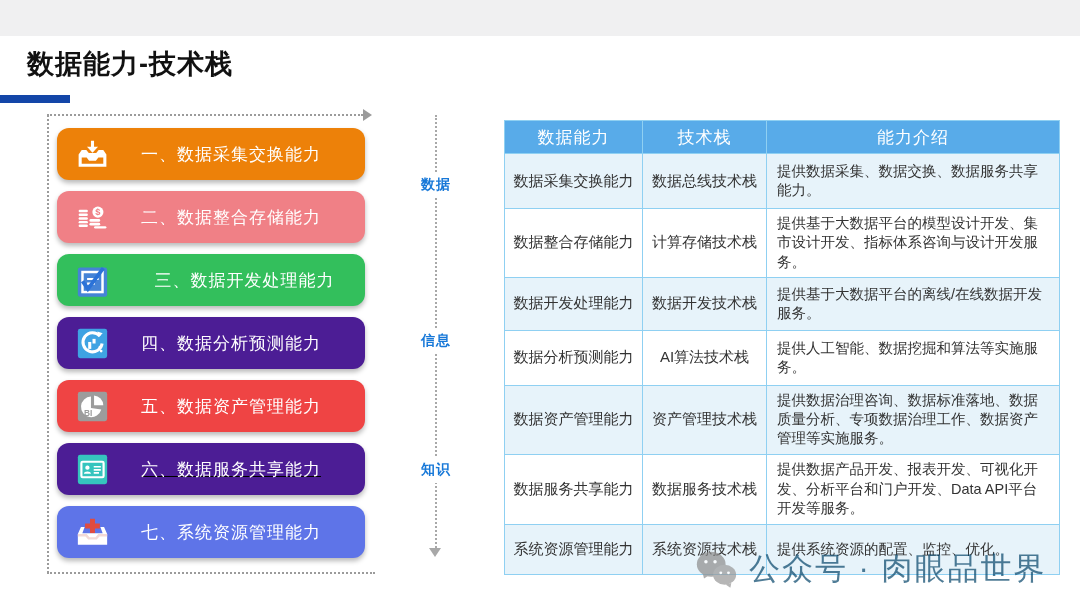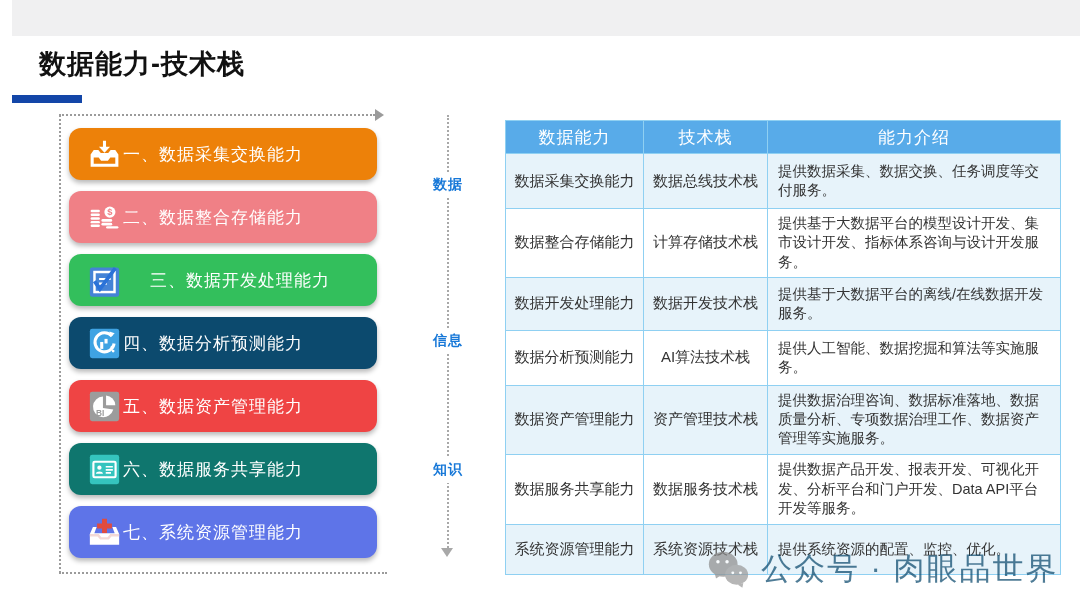--- a/index.html
+++ b/index.html
@@ -1,18 +1,18 @@
 <!DOCTYPE html>
 <html><head>
 <meta charset="utf-8">
 <style>
   * { margin:0; padding:0; box-sizing:border-box; }
   html,body { width:1080px; height:608px; }
   body { font-family:"Liberation Sans","DejaVu Sans",sans-serif; background:#ffffff; overflow:hidden; }
-  #stage { position:relative; width:1064px; height:608px; background:#ffffff;margin-left:12px; }
+  #stage { position:relative; width:1064px; height:608px; background:#ffffff; }
 
   
   .top-band { position:absolute; left:0; top:0; width:1080px; height:36px; background:#F0F0F1; }
 
   
   .page-title { position:absolute; left:27px; top:46px; font-size:27px; font-weight:bold; color:#111; letter-spacing:1px; }
   .title-bar { position:absolute; left:0; top:95px; width:70px; height:8px; background:#1346A8; }
 
   
   .frame-left   { position:absolute; left:47px;  top:115px; height:458px; border-left:2px dotted #9b9b9b; }
@@ -20,34 +20,34 @@
   .frame-bottom { position:absolute; left:47px;  top:572px; width:328px;  border-top:2px dotted #9b9b9b; }
   .frame-top-arrow { position:absolute; left:363px; top:109px; width:0; height:0;
     border-left:9px solid #9b9b9b; border-top:6px solid transparent; border-bottom:6px solid transparent; }
 
   
   .cap-list { position:absolute; left:57px; top:128px; width:308px; display:flex; flex-direction:column; gap:11px; }
   .cap-btn { height:52px; border-radius:12px; display:flex; align-items:center; padding-left:17px;
              box-shadow:0 3px 5px rgba(0,0,0,0.28); }
   .cap-icon { width:37px; height:37px; flex:0 0 37px; display:flex; align-items:center; justify-content:center; }
   .cap-icon svg { width:37px; height:37px; display:block; }
-  .cap-label { flex:1; text-align:left; color:#ffffff; font-size:17px; letter-spacing:1px; padding-right:14px; }
+  .cap-label { flex:1; text-align:center; color:#ffffff; font-size:17px; letter-spacing:1px; padding-right:14px; }
 
   
   .flow-line { position:absolute; left:435px; top:115px; height:433px; border-left:2px dotted #a8a8a8; }
   .flow-arrow { position:absolute; left:429px; top:548px; width:0; height:0;
     border-top:9px solid #a8a8a8; border-left:6px solid transparent; border-right:6px solid transparent; }
   .flow-label { position:absolute; left:436px; transform:translateX(-50%); background:#ffffff;
     color:#1778D8; font-size:14px; font-weight:bold; padding:4px 2px; letter-spacing:1px; white-space:nowrap; }
   .flow-label.l0 { top:172px; }
   .flow-label.l1 { top:328px; }
   .flow-label.l2 { top:457px; }
 
   
-  .stack-table { position:absolute; left:493px; top:120px; width:555px; border-collapse:collapse; table-layout:fixed;border-radius:22px; }
+  .stack-table { position:absolute; left:504px; top:120px; width:555px; border-collapse:collapse; table-layout:fixed;border-radius:22px; }
   .stack-table col.c1 { width:138px; }
   .stack-table col.c2 { width:124px; }
   .stack-table col.c3 { width:293px; }
   .stack-table th { background:#58ABE9; color:#ffffff; font-size:17px; font-weight:normal;
     height:33px; border:1px solid #8FD0F2; letter-spacing:1px; }
   .stack-table td { border:1px solid #8FD0F2; color:#333; vertical-align:middle; }
   .stack-table td.c1 { text-align:center; font-size:15px; }
   .stack-table td.c2 { text-align:center; font-size:15px; }
   .stack-table td.c3 { text-align:left; font-size:14.5px; line-height:1.33; padding:5px 10px; }
   .stack-table tbody tr:nth-child(odd)  td { background:#E7F3FA; }
@@ -117,21 +117,21 @@
         <svg viewBox="0 0 24 24">
           <rect x="2.5" y="3.5" width="19" height="19" rx="1.5" fill="#4583D6"></rect>
           <rect x="5.5" y="6.5" width="13" height="13" fill="none" stroke="#fff" stroke-width="1.6"></rect>
           <path d="M8.5 11h7.5M8.5 14h5" stroke="#fff" stroke-width="1.4" fill="none"></path>
           <path d="M5.5 12.5l3.5 5L19 4" stroke="#2B72D8" stroke-width="2.4" fill="none"></path>
         </svg>
       </span>
       <span class="cap-label">三、数据开发处理能力</span>
     </div>
 
-    <div class="cap-btn" style="background-color: #0c4a6e;">
+    <div class="cap-btn" style="background-color: #4c1d95;">
       <span class="cap-icon">
         <svg viewBox="0 0 24 24">
           <rect x="2.5" y="2.5" width="19" height="19" rx="1.5" fill="#3FA3E3"></rect>
           <path d="M16.8 7.2A6.2 6.2 0 1 0 18.2 12" stroke="#fff" stroke-width="2" fill="none"></path>
           <path fill="#fff" d="M15.2 4.2l3.4 1.2-2.6 2.6z"></path>
           <rect x="9.2" y="11" width="2" height="4.5" fill="#fff"></rect>
           <rect x="12" y="9" width="2" height="3" fill="#fff"></rect>
           <circle cx="16.8" cy="14.4" r="0.9" fill="#fff"></circle>
           <circle cx="17.6" cy="16.9" r="0.9" fill="#fff"></circle>
         </svg>
@@ -144,21 +144,21 @@
         <svg viewBox="0 0 24 24">
           <rect x="2.5" y="2.5" width="19" height="19" rx="1.5" fill="#9C9C9C"></rect>
           <path d="M11 13V5.5A6.7 6.7 0 1 0 17.7 14z" fill="#fff"></path>
           <path d="M13 11.2V4.8a6.7 6.7 0 0 1 6 6.4z" fill="#fff"></path>
           <text x="9.2" y="18.4" text-anchor="middle" font-size="5.4" font-weight="bold" fill="#9C9C9C">BI</text>
         </svg>
       </span>
       <span class="cap-label">五、数据资产管理能力</span>
     </div>
 
-    <div class="cap-btn" style="background-color: #0f766e;">
+    <div class="cap-btn" style="background-color: #4c1d95; text-decoration: underline;">
       <span class="cap-icon">
         <svg viewBox="0 0 24 24">
           <rect x="2.5" y="2.5" width="19" height="19" rx="1.5" fill="#35C4BE"></rect>
           <rect x="4.8" y="7" width="14.4" height="10" rx="0.8" fill="none" stroke="#fff" stroke-width="1.4"></rect>
           <circle cx="8.7" cy="10.8" r="1.4" fill="#fff"></circle>
           <path d="M6.4 14.8c0-1.9 4.6-1.9 4.6 0z" fill="#fff"></path>
           <path d="M12.8 10.2h4.6M12.8 12.2h4.6M12.8 14.2h3.4" stroke="#fff" stroke-width="1.1" fill="none"></path>
         </svg>
       </span>
       <span class="cap-label">六、数据服务共享能力</span>
@@ -193,21 +193,21 @@
       <tr>
         <th>数据能力</th>
         <th>技术栈</th>
         <th>能力介绍</th>
       </tr>
     </thead>
     <tbody>
       <tr>
         <td class="c1">数据采集交换能力</td>
         <td class="c2">数据总线技术栈</td>
-        <td class="c3">提供数据采集、数据交换、任务调度等交付服务。</td>
+        <td class="c3">提供数据采集、数据交换、数据服务共享能力。</td>
       </tr>
       <tr>
         <td class="c1">数据整合存储能力</td>
         <td class="c2">计算存储技术栈</td>
         <td class="c3">提供基于大数据平台的模型设计开发、集市设计开发、指标体系咨询与设计开发服务。</td>
       </tr>
       <tr>
         <td class="c1">数据开发处理能力</td>
         <td class="c2">数据开发技术栈</td>
         <td class="c3">提供基于大数据平台的离线/在线数据开发服务。</td>

